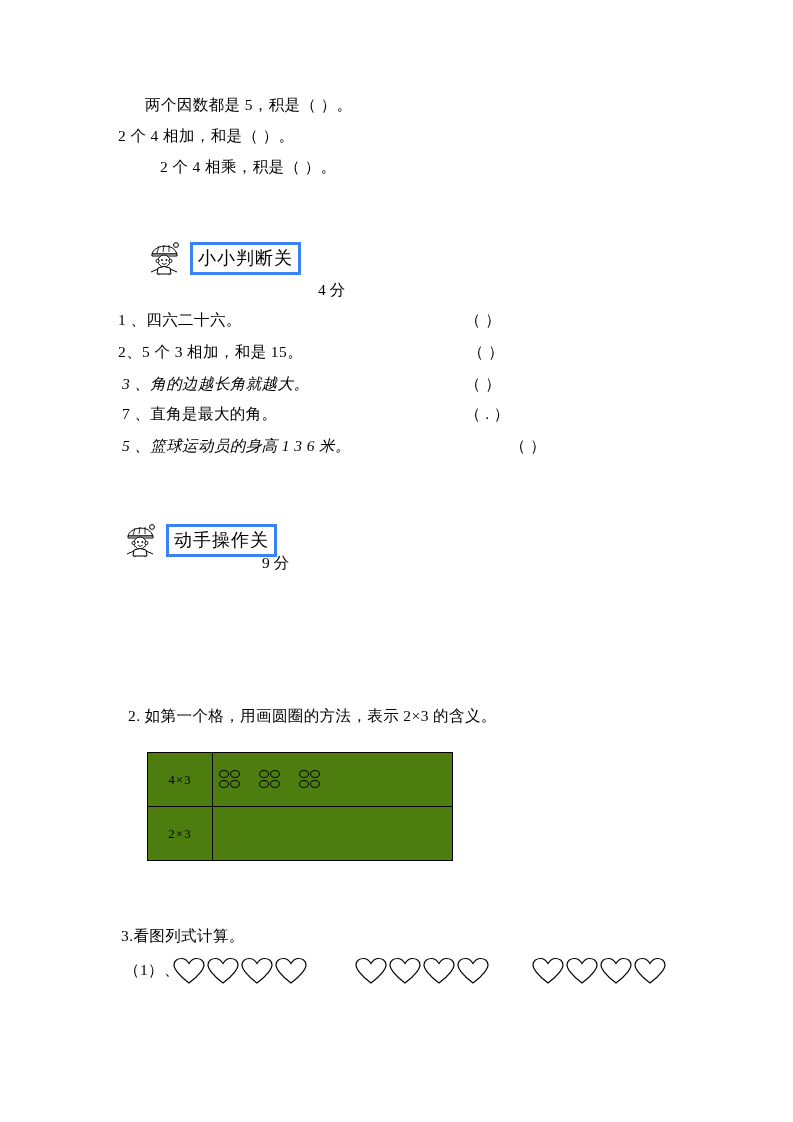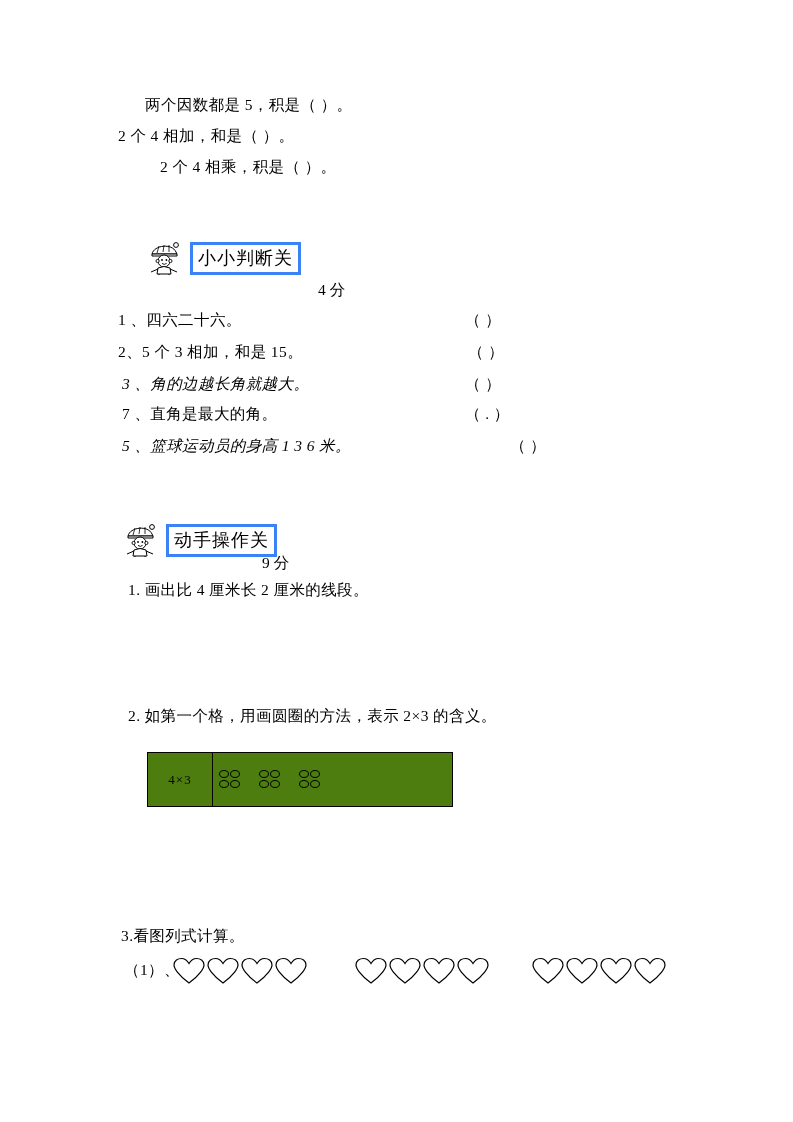--- a/index.html
+++ b/index.html
@@ -169,21 +169,20 @@
         <circle cx="28.4" cy="20" r="1.6" fill="#fff" stroke="#000" stroke-width="0.9"></circle>
         <path d="M16 27 Q22 24, 28 27 L29 33 L15 33 Z" fill="#fff" stroke="#000" stroke-width="1"></path>
         <path d="M16 28 L9 31 M28 28 L35 31" stroke="#000" stroke-width="1" fill="none"></path>
         <path d="M17 33 L17 34 M27 33 L27 34" stroke="#000" stroke-width="1"></path>
       </svg>
     </span>
     <span class="label">动手操作关</span>
   </div>
   <div class="points" style="left:262px; top:553px;">9 分</div>
 
-  <div class="line" style="left:128px; top:581px;">1. 画出比 4 厘米长 2 厘米的线段。</div>
 
   <div class="line" style="left:128px; top:707px;">2. 如第一个格，用画圆圈的方法，表示 2×3 的含义。</div>
 
   <table class="grid-table" style="left:147px; top:752px;">
     <tbody>
         <tr>
       <td class="cell-label">4×3</td>
       <td class="cell-draw" style="width:227px;">
         <span class="dotgroup">
           <span class="dotrow">
@@ -204,20 +203,24 @@
         <span class="dotgroup">
           <span class="dotrow">
             <span class="dot"></span><span class="dot"></span>
           </span>
           <span class="dotrow">
             <span class="dot"></span><span class="dot"></span>
           </span>
         </span>
       </td>
     </tr>
+    <tr>
+      <td class="cell-label">2×3</td>
+      <td class="cell-draw" style="width:227px;"></td>
+    </tr>
   </tbody>
     </table>
 
   <div class="line" style="left:121px; top:927px;">3.看图列式计算。</div>
   <div class="line" style="left:124px; top:961px;">（1）、</div>
 
   <div class="hearts-row" style="left:172px; top:957px;">
     <span class="heart">
       <svg class="hsvg" width="34" height="28" viewBox="0 0 34 28">
           <path d="M17 26 C6 18, 2 11, 2 8 C2 3.5, 6 1.5, 9.5 1.5 C13 1.5, 15.5 4, 17 6.5 C18.5 4, 21 1.5, 24.5 1.5 C28 1.5, 32 3.5, 32 8 C32 11, 28 18, 17 26 Z" fill="#fff" stroke="#000" stroke-width="1.2"></path>

